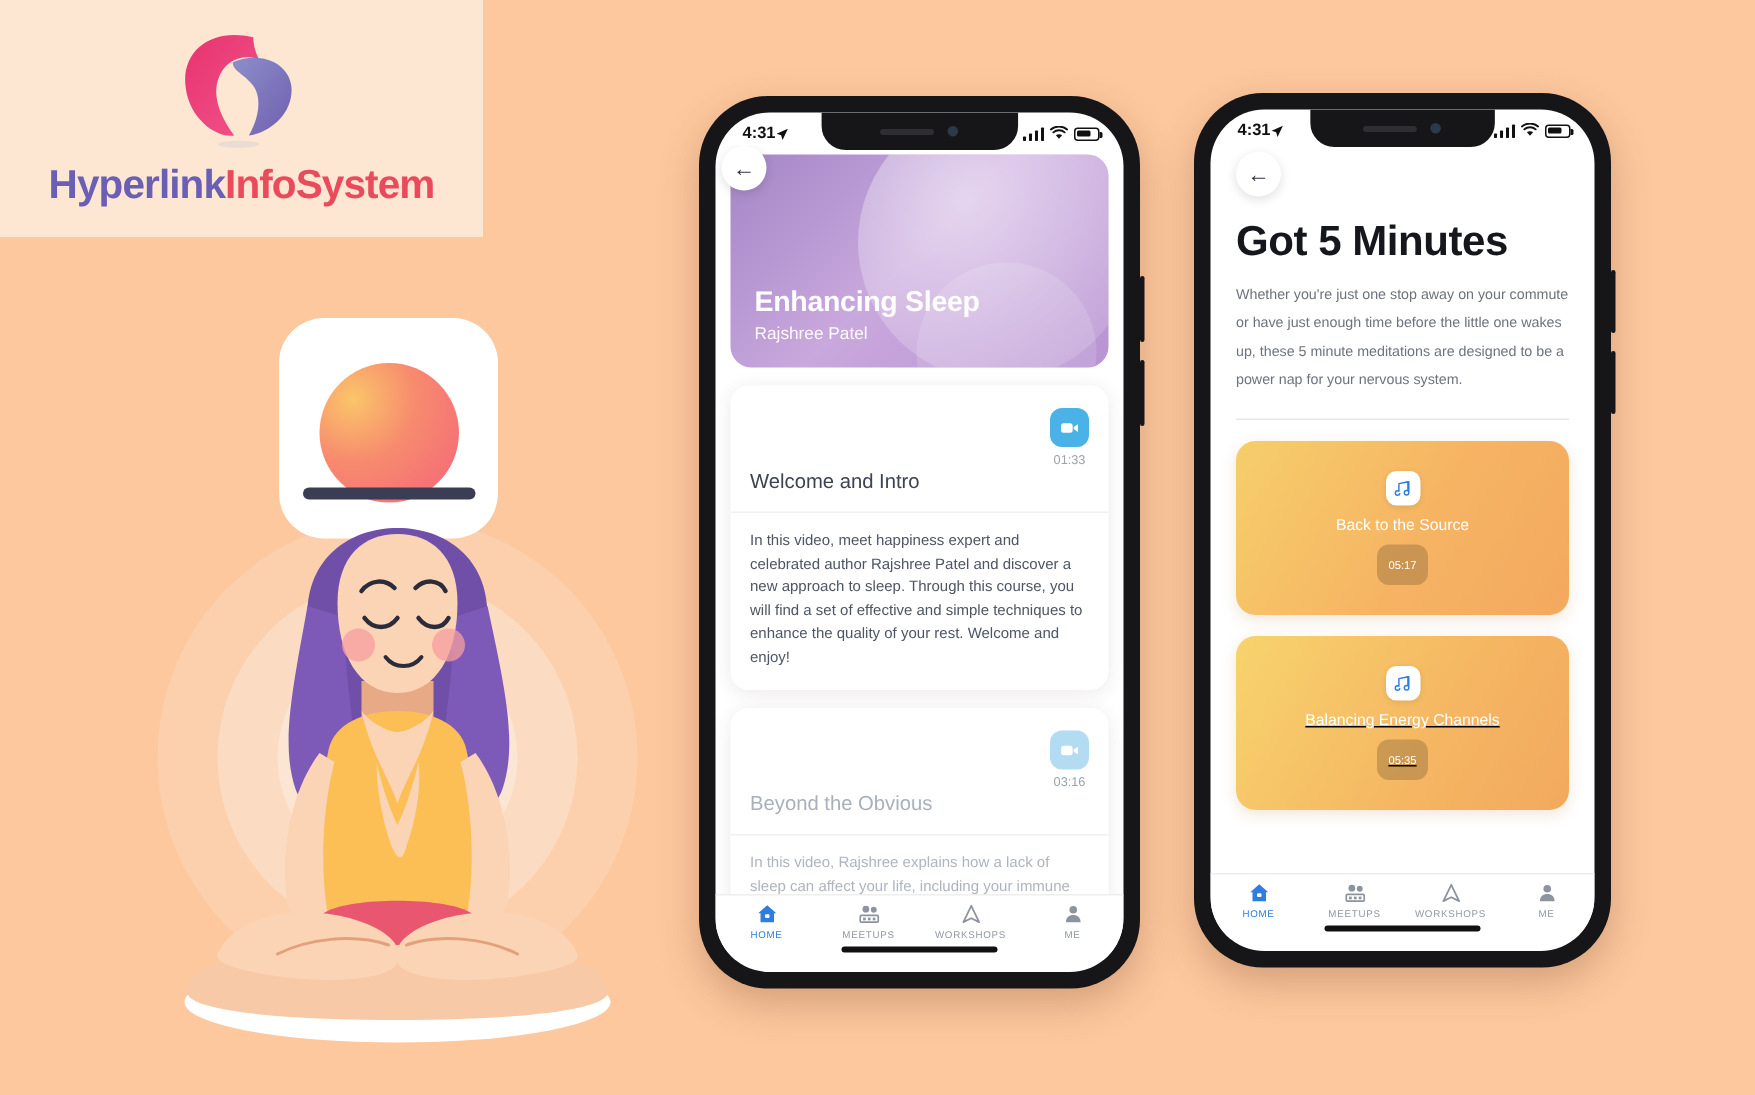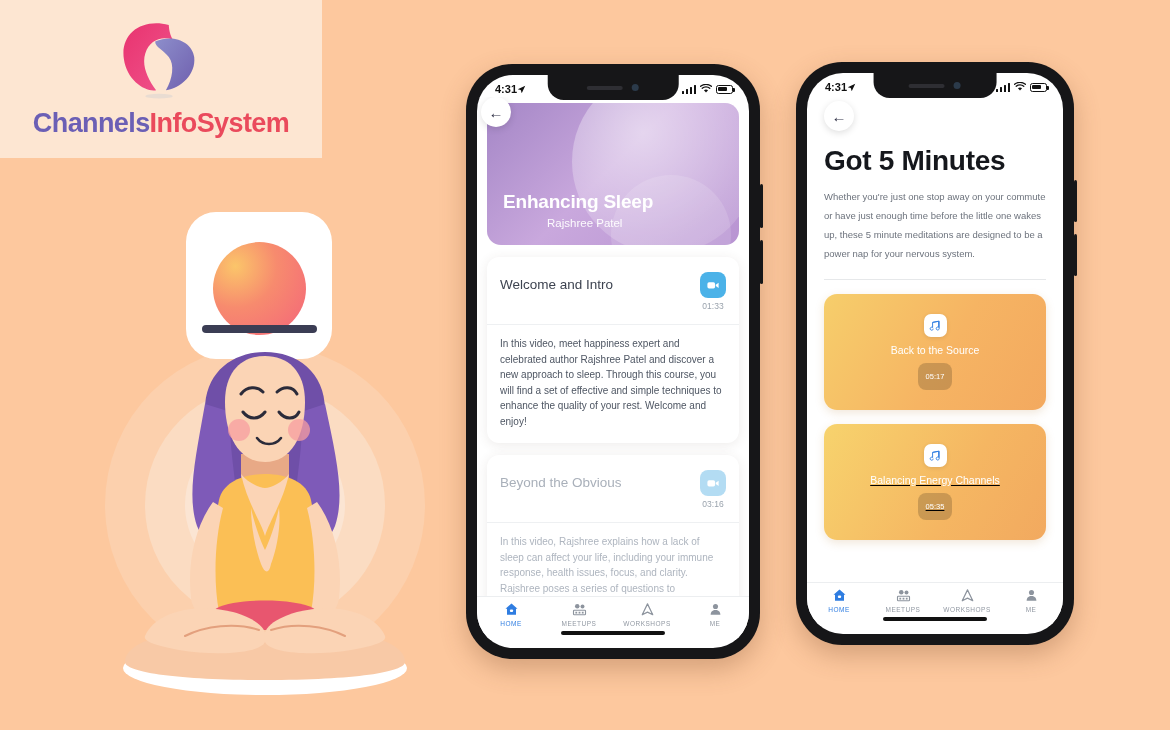--- a/index.html
+++ b/index.html
@@ -108,32 +108,32 @@
     position: absolute; right: -18px; top: -34px; width: 185px; height: 185px;
     border-radius: 50%;
     background: radial-gradient(circle at 38% 34%, rgba(255,255,255,.52), rgba(255,255,255,.20) 62%, rgba(255,255,255,.06) 100%);
   }
   .hero .moon2 {
     position: absolute; right: 8px; bottom: -50px; width: 120px; height: 120px;
     border-radius: 50%; background: rgba(255,255,255,.14);
   }
   .hero-txt { position: absolute; left: 16px; bottom: 16px; color: #fff; }
   .hero-title { font-size: 19px; font-weight: bold; letter-spacing: -.2px; }
-  .hero-sub { font-size: 11.5px; margin-top: 4px; opacity: .95; margin-left: 44px; }
+  .hero-sub { font-size: 11.5px; margin-top: 4px; opacity: .95; }
   .back-float { position: absolute; left: 4px; top: 0px; z-index: 4; }
 
   .card {
     margin: 12px 10px 0 10px; background: #fff; border-radius: 12px;
     box-shadow: 0 2px 12px rgba(80,60,50,.10); overflow: hidden;
   }
   .card-head {
     display: flex; align-items: flex-start; justify-content: space-between;
     padding: 15px 13px 13px 13px; border-bottom: 1px solid #eef0f2;
   }
-  .card-title { font-size: 13.5px; color: #3d4350; padding-top: 5px; }
+  .card-title { font-size: 13.5px; color: #3d4350; padding-top: 5px; margin-top: 36px; }
   .vid-block { display: flex; flex-direction: column; align-items: center; gap: 3px; margin-left: 28px; }
   .vid-icon {
     width: 26px; height: 26px; border-radius: 8px; background: #4bb2e8;
     display: flex; align-items: center; justify-content: center;
   }
   .vid-icon svg { width: 14px; height: 14px; }
   .vid-dur { font-size: 8.5px; color: #9aa3ad; }
   .card-body { padding: 11px 13px 14px 13px; font-size: 10px; line-height: 1.55; color: #4e5663; }
   .card.faded .card-title { color: #a9b0ba; }
   .card.faded .vid-icon { background: #b3dcf3; }
@@ -193,21 +193,21 @@
       <linearGradient id="lgB" x1="0" y1="0" x2="1" y2="1">
         <stop offset="0%" stop-color="#8d8ecb"></stop>
           <stop offset="100%" stop-color="#6f5fae"></stop>
       </linearGradient>
     </defs>
     <path d="M58 5 C30 -2 8 14 12 40 C15 62 34 74 45 72 C36 60 30 46 34 34 C38 21 50 16 62 20 C58 13 58 5 58 5 Z" fill="url(#lgA)"></path>
     <path d="M44 22 C62 14 82 22 84 38 C86 56 70 70 55 72 C62 60 64 46 58 38 C52 30 44 28 44 22 Z" fill="url(#lgB)"></path>
     <ellipse cx="48" cy="78" rx="14" ry="2.4" fill="#e9dcd2"></ellipse>
   </svg>
   <div class="logo-text">
-    <span class="t1">Channels</span><span class="t2">InfoSystem</span>
+    <span class="t1">Hyperlink</span><span class="t2">InfoSystem</span>
   </div>
 </div>
 
 <div class="illo">
   <div class="halo h1"></div>
   <div class="halo h2"></div>
   <div class="halo h3"></div>
 
   <div class="app-icon">
     <div class="sun"></div>

